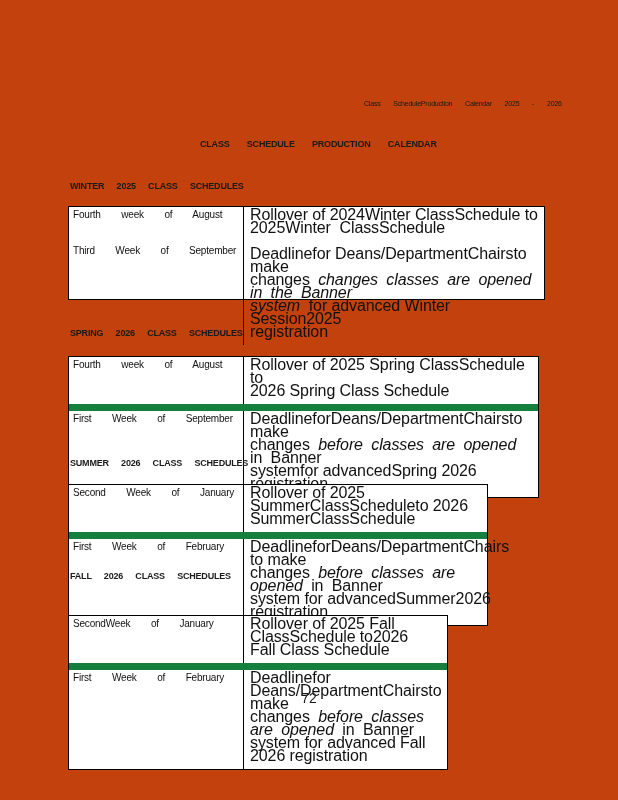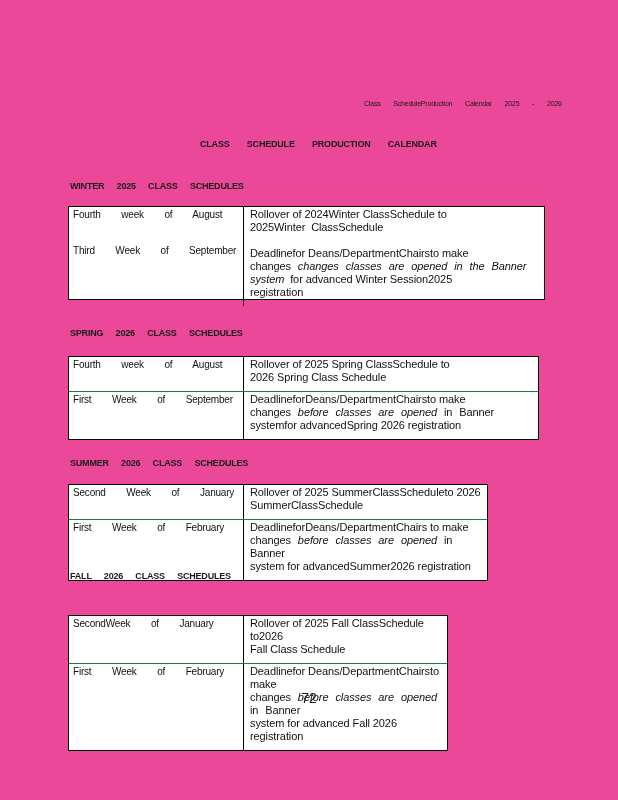--- a/index.html
+++ b/index.html
@@ -1,21 +1,21 @@
 <!DOCTYPE html>
 <html><head>
 <meta charset="utf-8">
 <style>
   html, body { margin:0; padding:0; }
   body {
     width:618px; height:800px; background:#ffffff; position:relative;
     font-family:"Liberation Sans", sans-serif; color:#111;
     -webkit-font-smoothing:antialiased;
   }
-  .page { position:absolute; inset:0; background:#ec4899; overflow:hidden; }
+  .page { position:absolute; inset:0; background:#c2410c; overflow:hidden; }
 
   .doc-header {
     position:absolute; left:364px; top:100px; width:214px;
     font-size:7px; letter-spacing:-0.2px; word-spacing:11px; white-space:nowrap;
     color:#1a1a1a;
   }
   .doc-title {
     position:absolute; left:200px; top:139px;
     font-size:9px; font-weight:700; letter-spacing:-0.2px; word-spacing:15px;
     white-space:nowrap; color:#1a1a1a;
@@ -23,29 +23,29 @@
   .sec-heading {
     position:absolute; left:70px;
     font-size:9px; font-weight:700; letter-spacing:-0.2px; word-spacing:10px;
     white-space:nowrap; color:#1a1a1a;
   }
   .cal-table {
     position:absolute; left:68px; border:1px solid #000; background:#fff;
     box-sizing:border-box; display:flex; flex-direction:column;
   }
   .t-row { display:flex; align-items:stretch; }
-  .t-row + .t-row { border-top:1px solid #15803d; }
+  .t-row + .t-row { border-top:7px solid #15803d; }
   .cell-when {
     width:175px; flex:0 0 175px; box-sizing:border-box;
     border-right:1px solid #000; padding:3px 4px 16px 4px;
     font-size:10px; letter-spacing:-0.2px; word-spacing:18px; line-height:10px;
   }
   .cell-what {
     flex:1; box-sizing:border-box; padding:1px 4px 7px 6px;
-    font-size:11px; line-height:13px; letter-spacing:-0.1px;
+    font-size:16px; line-height:13px; letter-spacing:-0.1px;
   }
   .line { white-space:pre-wrap; }
   .em { font-style:italic; }
   .spread { word-spacing:4px; }
   
   .when-second { margin-top:26px; }
   .para-second { margin-top:13px; }
 
   .page-number {
     position:absolute; left:0; right:0; top:690px; text-align:center;

